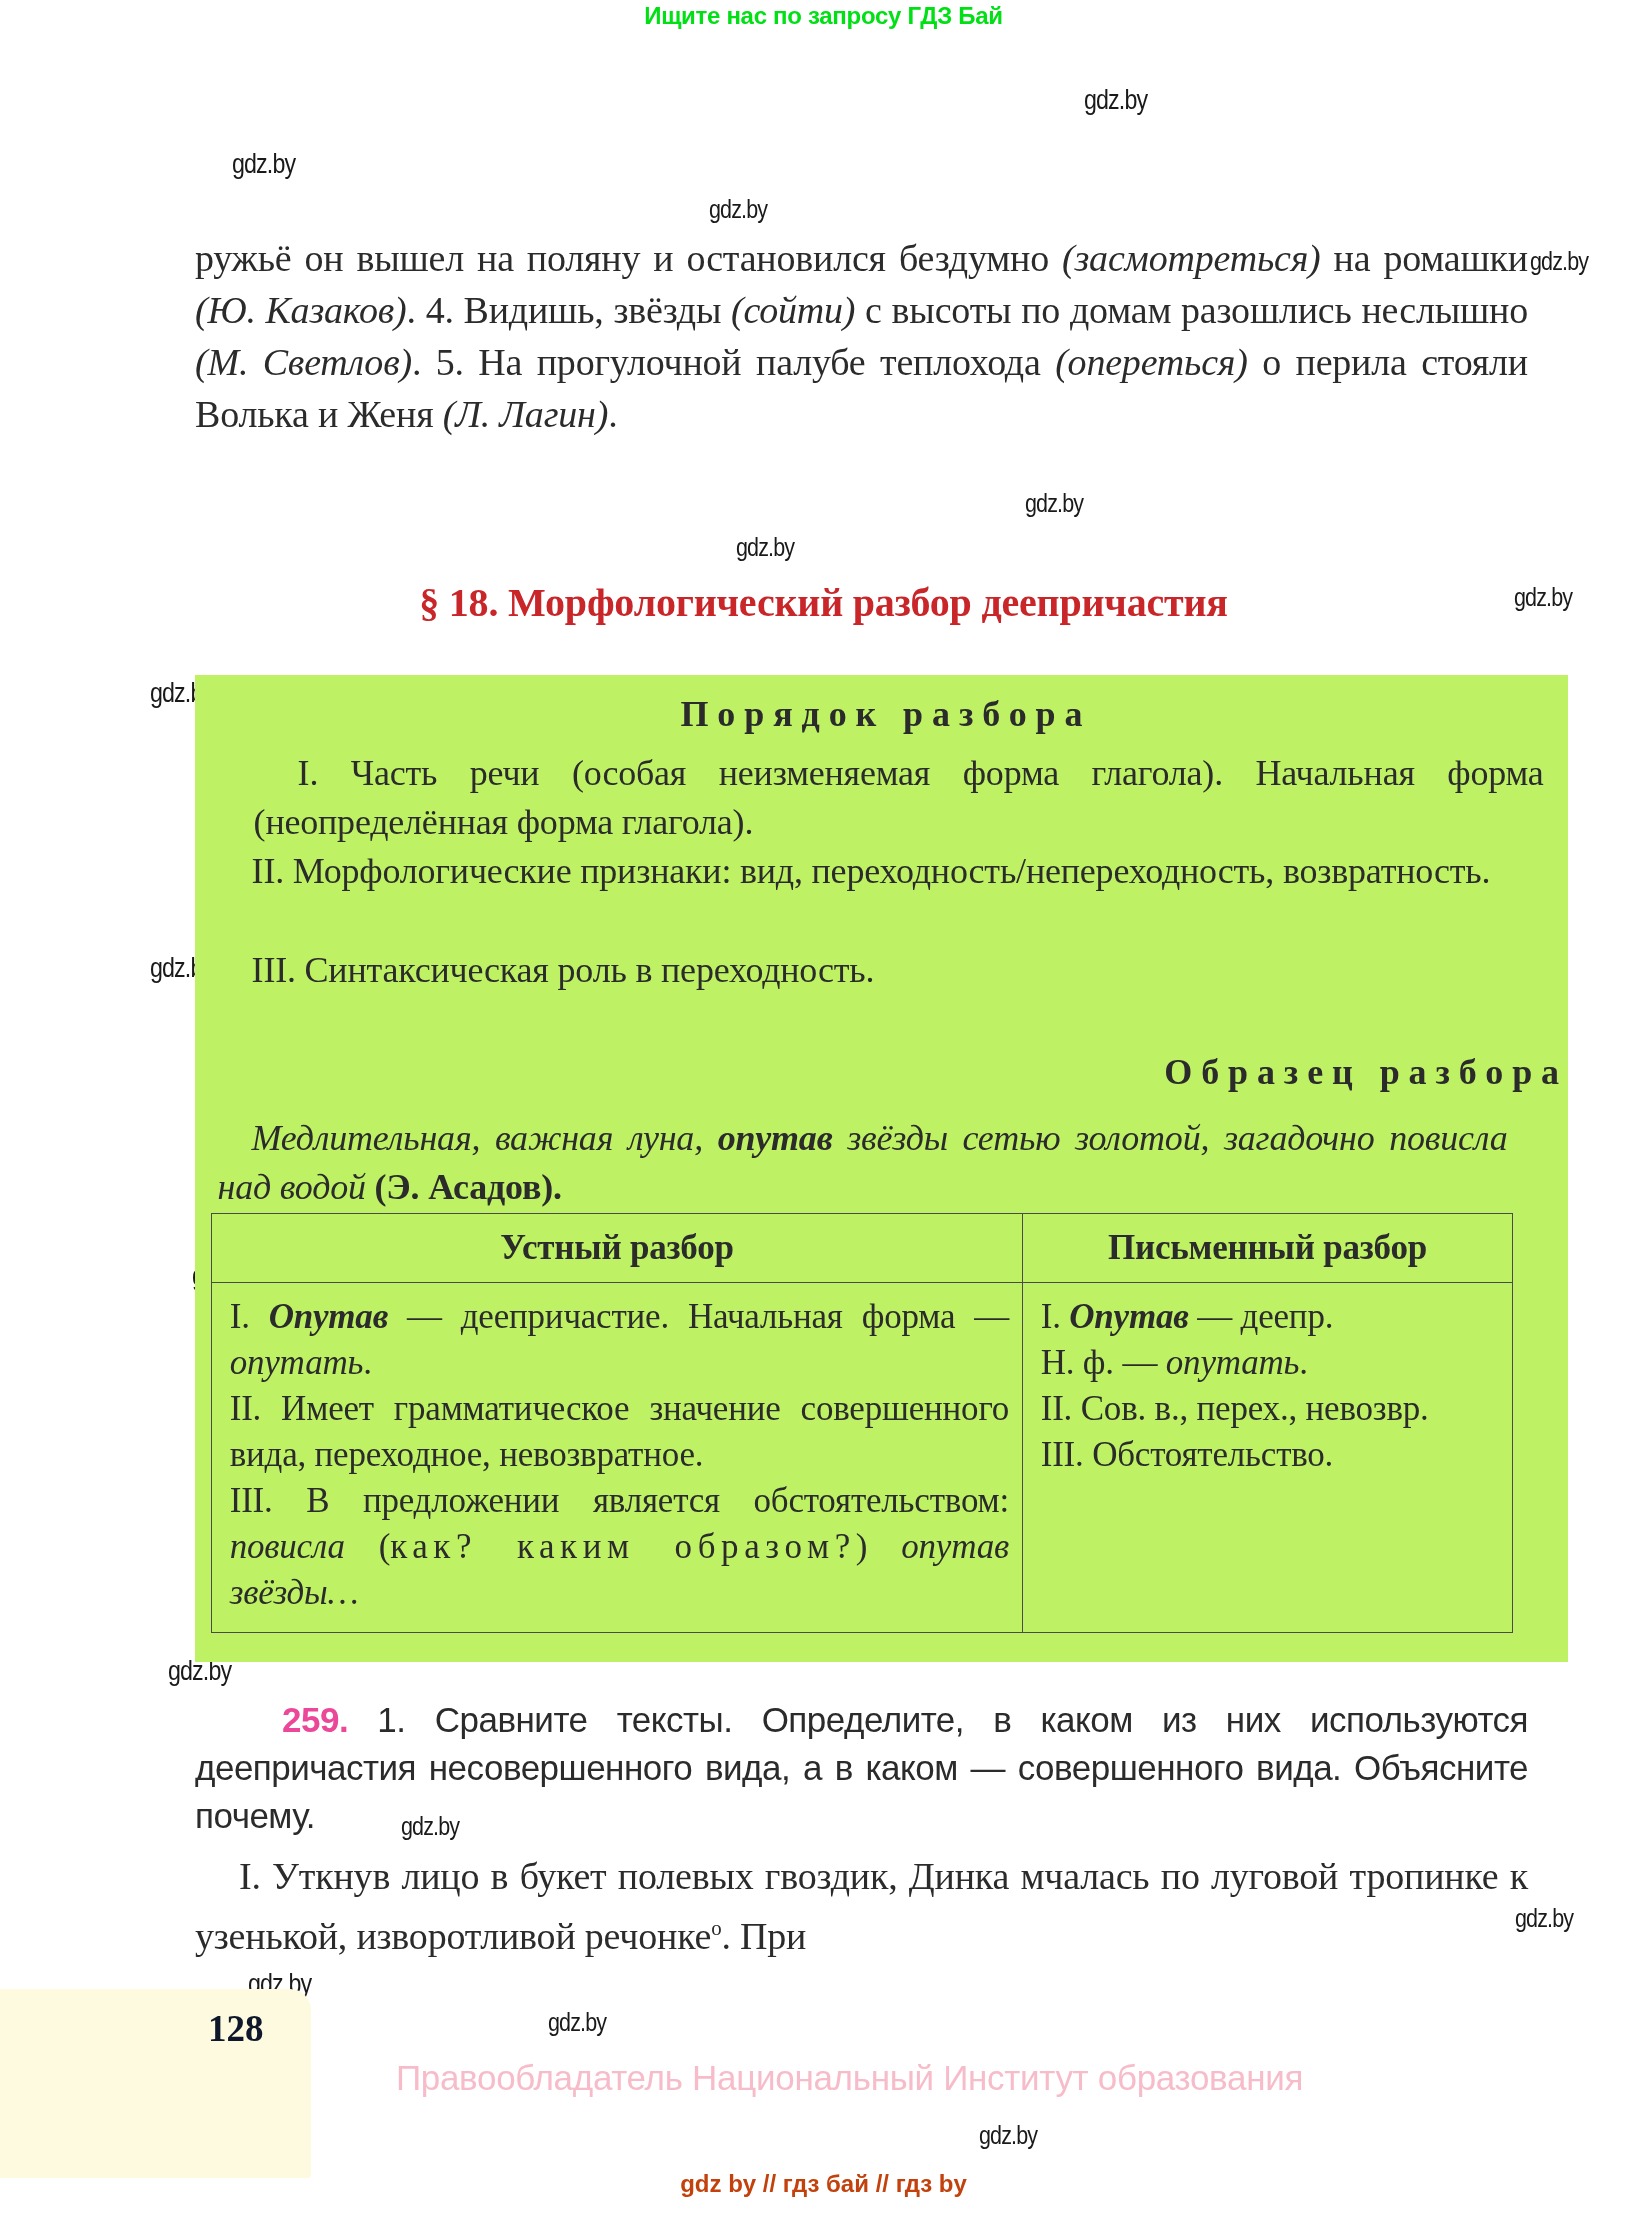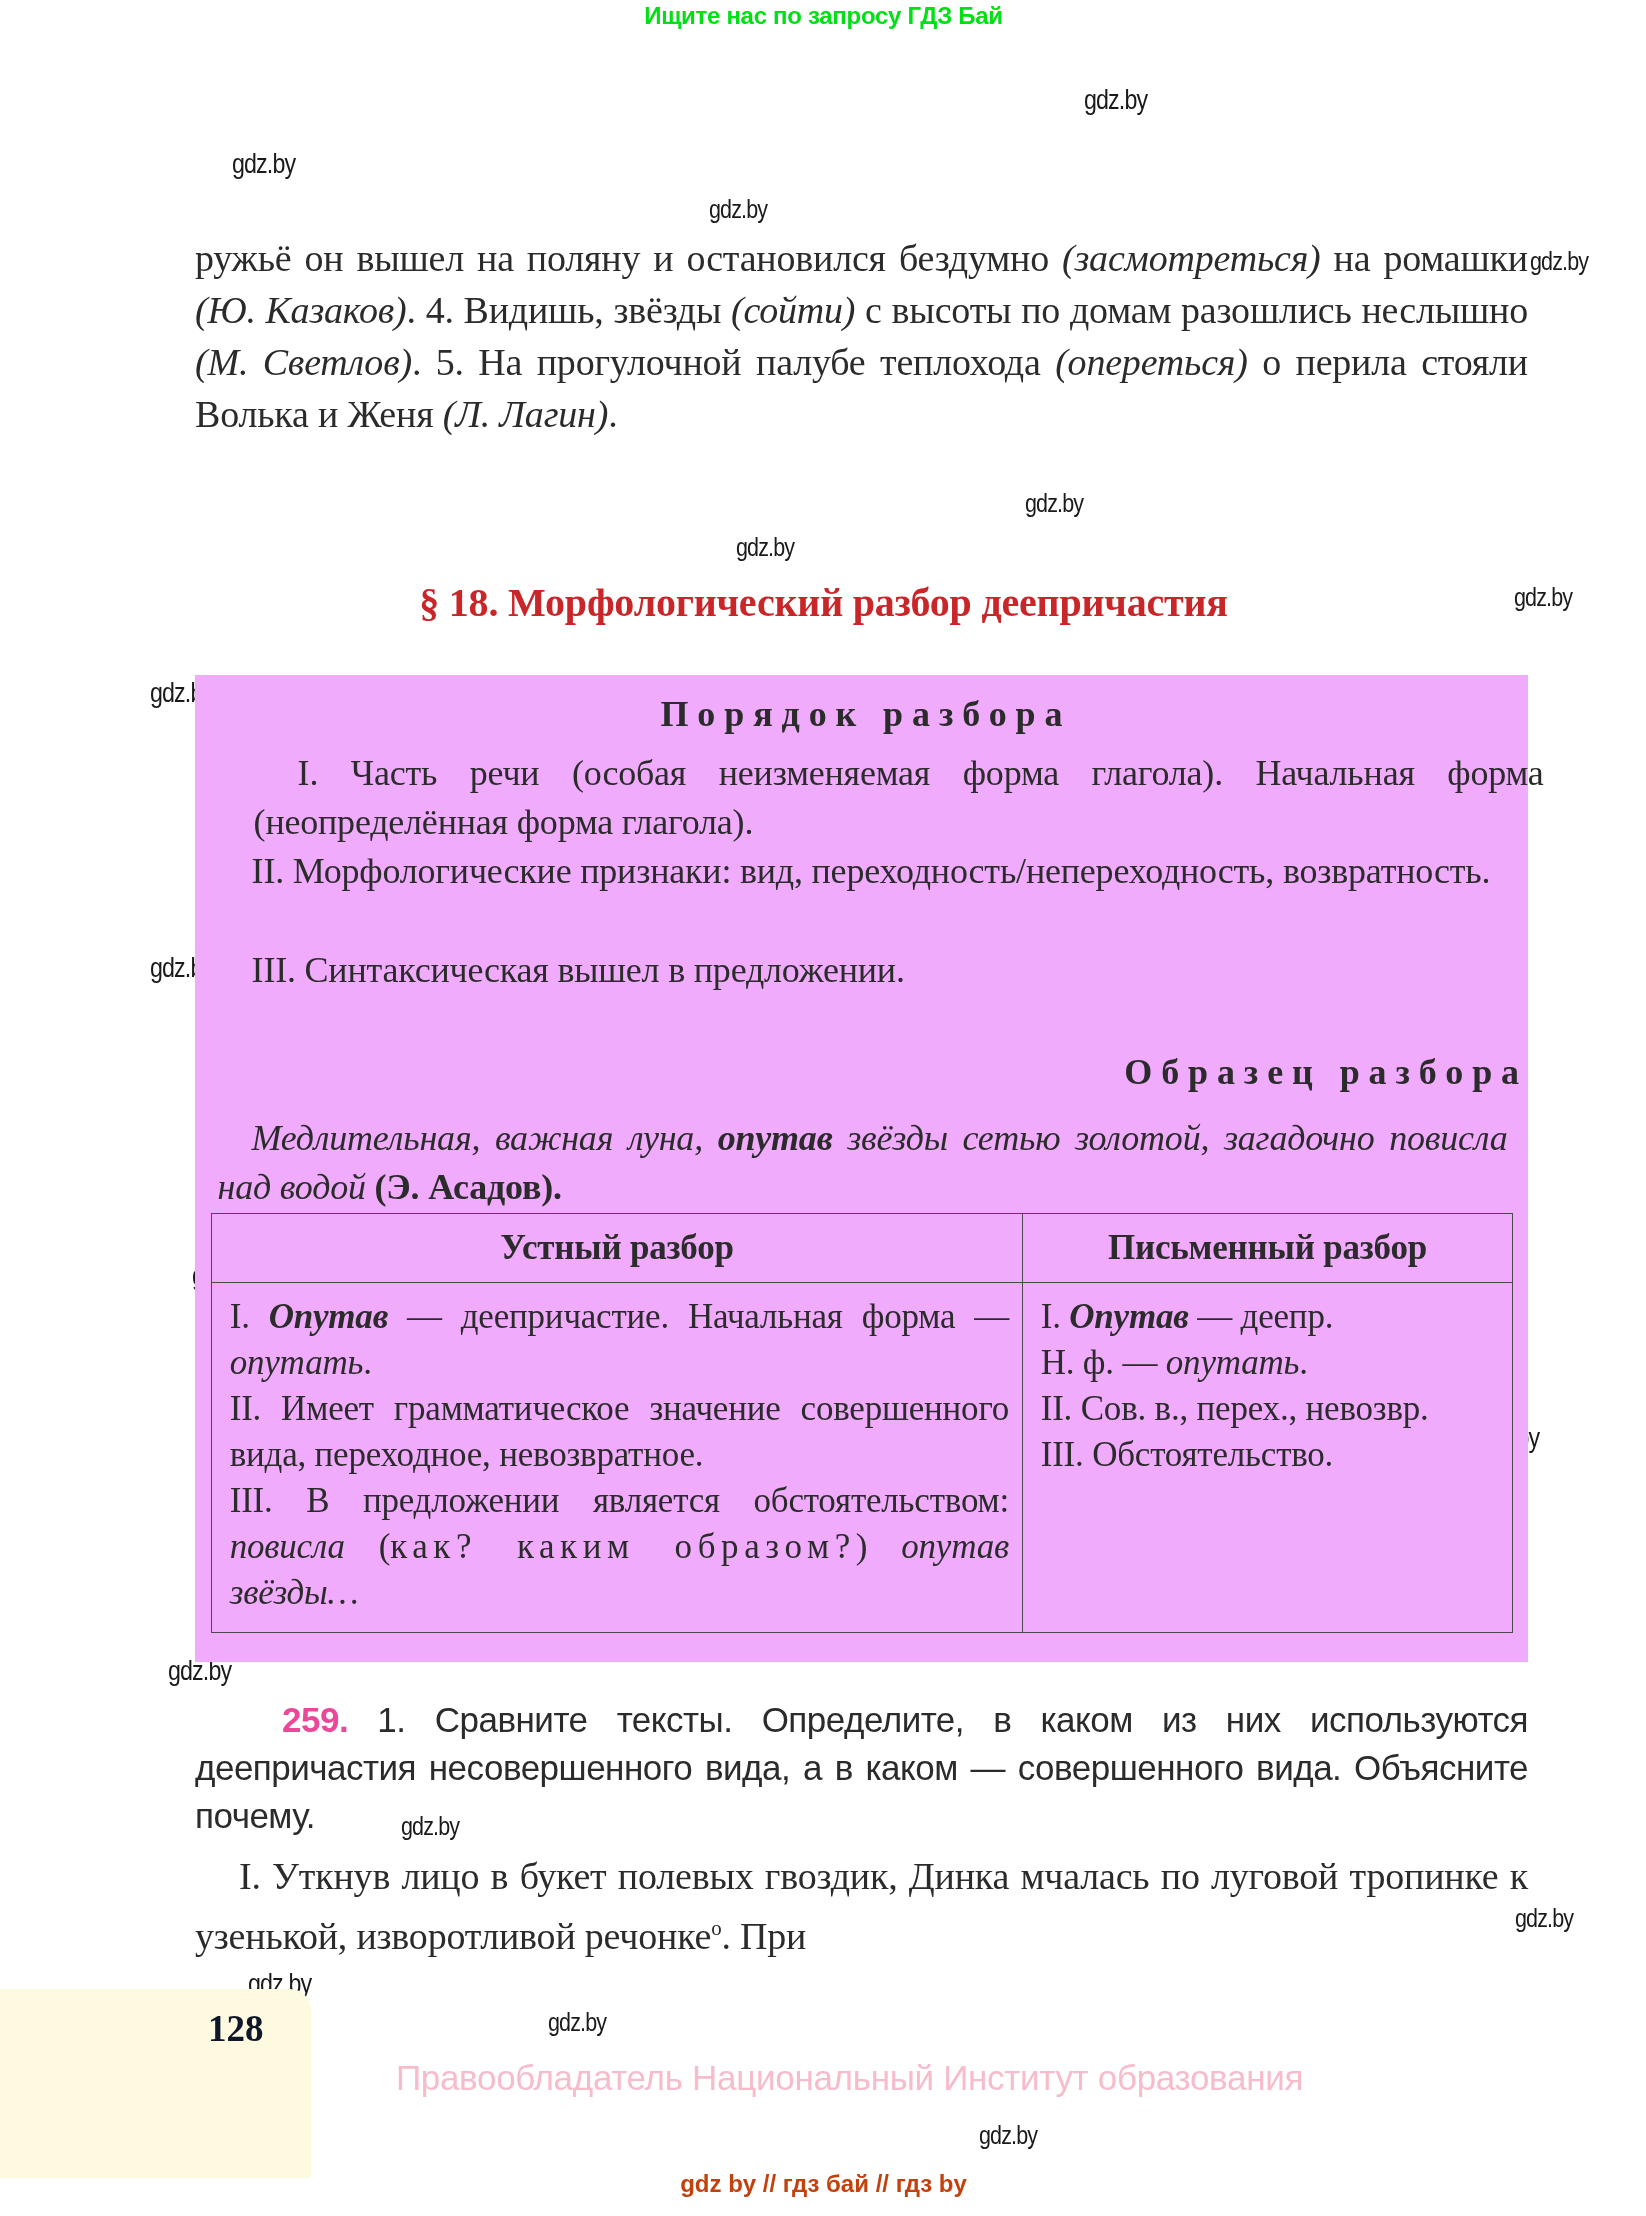--- a/index.html
+++ b/index.html
@@ -64,21 +64,22 @@
     text-align: center;
     color: #c9262a;
     font-size: 40px;
     font-weight: 700;
     letter-spacing: -0.2px;
   }
 
   
   .bluebox {
     position: absolute;
-    background: #f0abfc;
+    background: #bef264;
+    padding-left: 40px;
   }
   .bb-title {
     position: absolute;
     left: 0;
     width: 100%;
     text-align: center;
     font-size: 36px;
     font-weight: 700;
     letter-spacing: 8.9px;
     text-indent: 8.9px;
@@ -221,21 +222,21 @@
   <div class="sect-heading" style="top:579px;">§ 18. Морфологический разбор деепричастия</div>
 
   <div class="bluebox" style="left:195px; top:675px; width:1333px; height:987px;">
 
     <div class="bb-title" style="top:17.7px;">Порядок разбора</div>
 
     <div class="bb-para" style="left:22.6px; top:74px; width:1290px; text-indent:44px;margin-left:36px;">I. Часть речи (особая неизменяемая форма глагола). Начальная форма (неопределённая форма глагола).</div>
 
     <div class="bb-para" style="left:22.6px; top:172px; width:1290px; text-indent:34px;">II. Морфологические признаки: вид, переходность/непереходность, возвратность.</div>
 
-    <div class="bb-para" style="left:22.6px; top:271px; width:1290px; text-indent:34px;">III. Синтаксическая вышел в предложении.</div>
+    <div class="bb-para" style="left:22.6px; top:271px; width:1290px; text-indent:34px;">III. Синтаксическая роль в переходность.</div>
 
     <div class="bb-title" style="top:376px;text-align:right;">Образец разбора</div>
 
     <div class="bb-para ital" style="left:22.6px; top:439px; width:1290px; text-indent:34px;">
       <span>Медлительная, важная луна, </span><b>опутав</b><span> звёзды сетью золотой, загадочно повисла над водой</span><span style="font-style:normal;font-weight:700;"> (Э. Асадов).</span>
     </div>
 
     <table class="tbl" style="left:16px; top:538px; width:1301px;">
       <colgroup>
           <col style="width:811px;">

